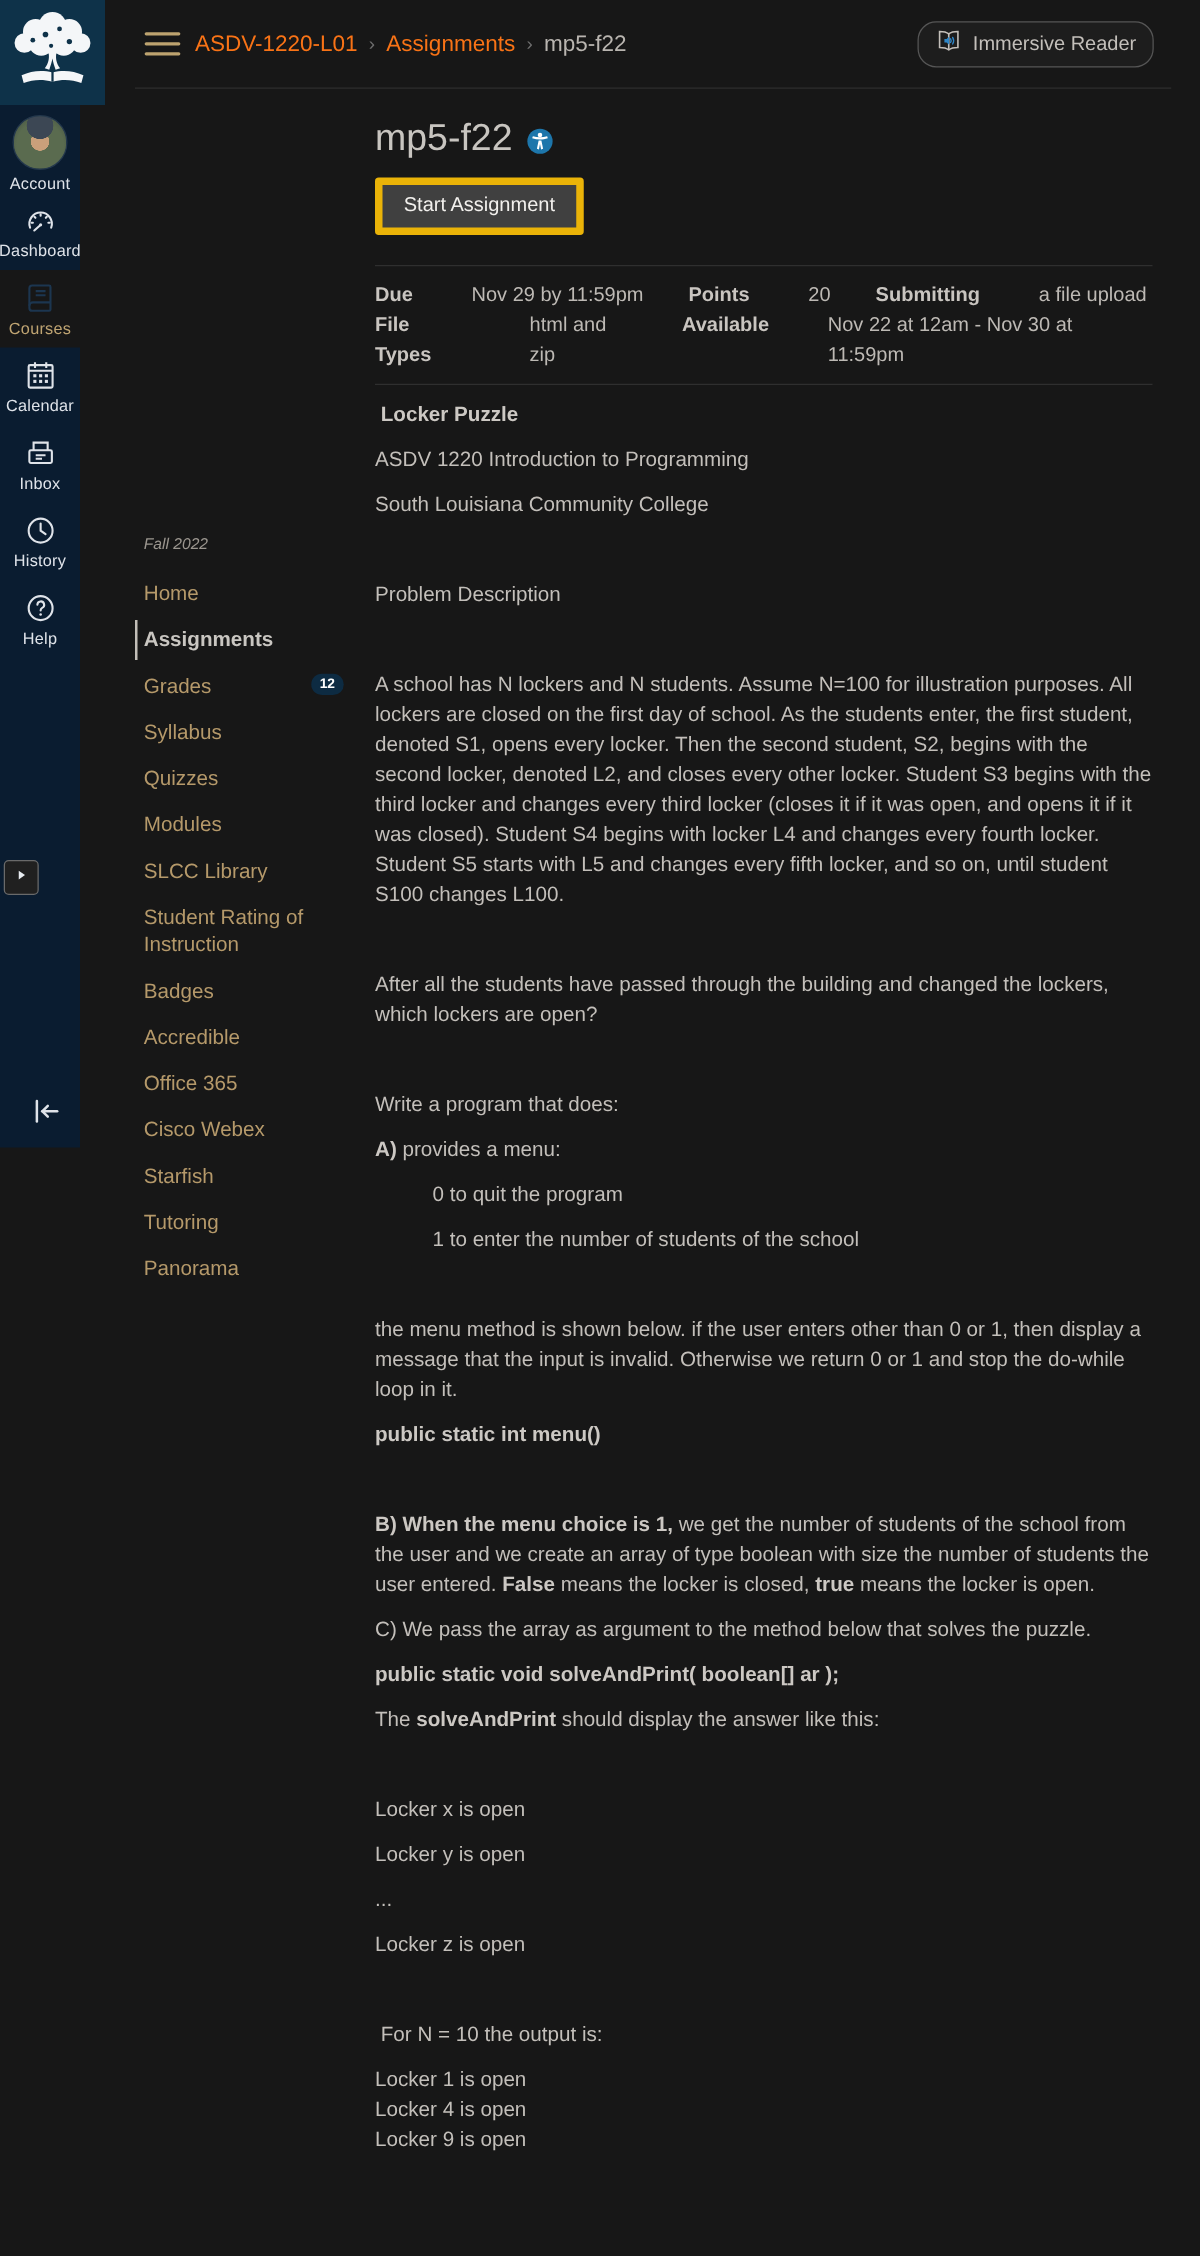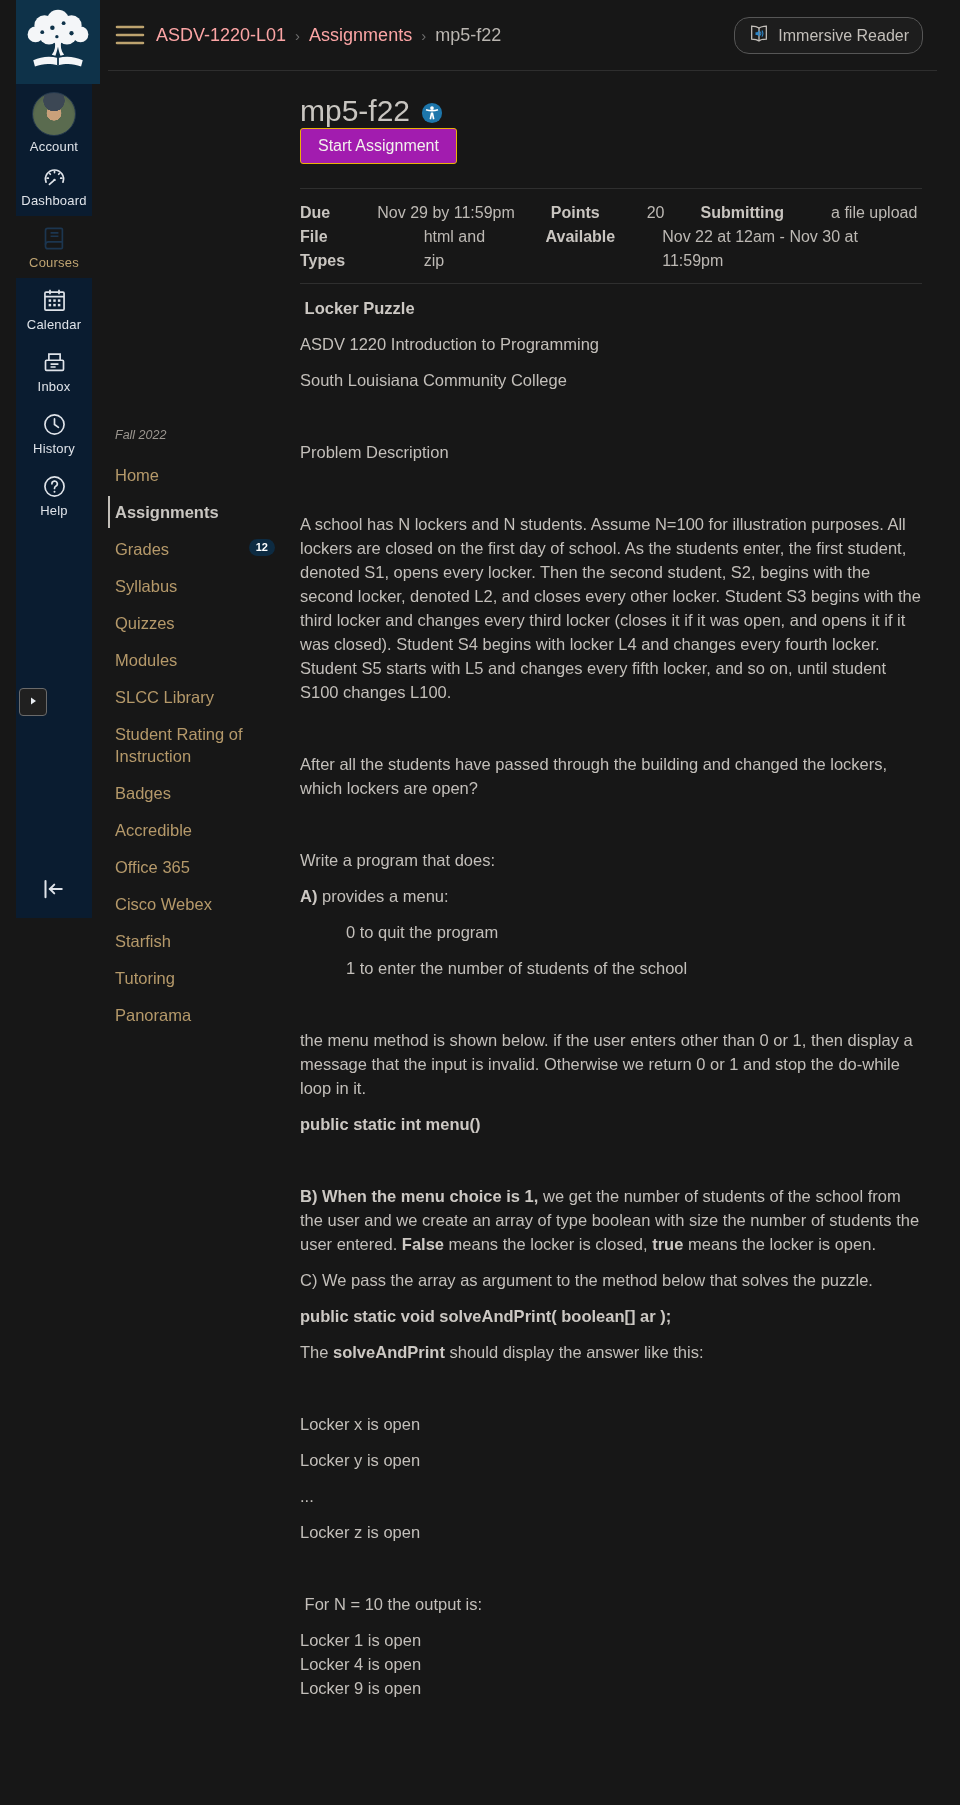--- a/index.html
+++ b/index.html
@@ -1,20 +1,20 @@
 <!DOCTYPE html>
 <html><head>
 <meta charset="utf-8">
 <style>
   * { margin:0; padding:0; box-sizing:border-box; }
   html,body { width:960px; height:1805px; background:#171717; overflow:hidden;
     font-family:"Liberation Sans", sans-serif; color:#c3bfba; }
 
   
-  #global-nav { position:absolute; left:16px; top:0; width:76px; height:918px; background:#0a1c30; }
+  #global-nav { position:absolute; left:0; top:0; width:64px; height:918px; background:#0a1c30; }
   .logo-block { width:84px; height:84px; background:#0e3249; display:flex; align-items:center; justify-content:center; cursor:pointer; }
   .logo-block svg { width:72px; height:72px; }
   #gnav-items { padding-top:8px; }
   .gnav-item { height:62px; display:flex; flex-direction:column; align-items:center; justify-content:center; gap:3px; cursor:pointer; color:#dfe3e9; }
   .gnav-item.active { background:#171717; color:#bfa472; }
   .gnav-icon { width:27px; height:27px; display:block; }
   .gnav-icon svg { width:27px; height:27px; display:block; }
   .gnav-item.active .gnav-icon { color:#1c3650; }
   .gnav-label { font-size:13px; letter-spacing:.2px; }
   .avatar { width:44px; height:44px; border-radius:50%;
@@ -27,21 +27,21 @@
     border:1px solid #6a6a6a; border-radius:4px; display:flex; align-items:center; justify-content:center; cursor:pointer; }
   #nav-expander svg { width:12px; height:12px; }
   #nav-collapse { position:absolute; left:22px; top:874px; width:30px; height:30px; cursor:pointer; }
   #nav-collapse svg { width:30px; height:30px; }
 
   
   #topbar { position:absolute; left:84px; top:0; right:0; height:70px; display:flex; align-items:center; }
   #hamburger { margin-left:31px; width:30px; height:22px; cursor:pointer; }
   #hamburger svg { width:30px; height:22px; display:block; }
   #breadcrumb { margin-left:11px; font-size:18px; display:flex; align-items:center; gap:9px; white-space:nowrap; }
-  .crumb-link { color:#fca5a5; cursor:pointer; }
+  .crumb-link { color:#f97316; cursor:pointer; }
   .crumb-current { color:#b9b5b0; }
   .crumb-sep { color:#6e6e6e; font-size:15px; }
   #topbar-divider { position:absolute; left:108px; right:23px; top:70px; height:1px; background:#2e2e2e; }
   #immersive-reader-btn { position:absolute; right:37px; top:17px; height:37px; padding:0 13px;
     display:flex; align-items:center; gap:8px; background:#1d1d1d; border:1px solid #565656; border-radius:15px;
     color:#c3bfba; font-size:16px; cursor:pointer; }
   #immersive-reader-btn svg { width:22px; height:22px; }
 
   
   #course-nav { position:absolute; left:115px; top:428px; width:180px; }
@@ -52,21 +52,21 @@
   #course-nav li.active::before { content:""; position:absolute; left:-7px; top:-5px; bottom:-5px; width:2px; background:#c2beb8; }
   .nav-badge { position:absolute; right:20px; top:1px; background:#0d2b42; color:#fff; font-size:11px; font-weight:bold;
     padding:2px 7px; border-radius:10px; line-height:13px;margin-left:27px; }
 
   
   #main { position:absolute; left:300px; top:70px; width:622px; }
   #assignment-title-row { margin-top:24px; display:flex; align-items:center; gap:11px; }
   #assignment-title { font-size:30px; font-weight:400; color:#c8c5c0; }
   #a11y-icon { width:22px; height:22px; margin-top:4px; }
   #a11y-icon svg { width:22px; height:22px; display:block; }
-  #start-btn { display:inline-block; background:#a21caf; border:1px solid #eab308; border-radius:3px;
+  #start-btn { margin-top:14px; display:inline-block; background:#404040; border:6px solid #eab308; border-radius:3px;
     color:#f2f0ed; font-size:16px; padding:8px 17px; cursor:pointer; font-family:inherit; }
   .hdivider { margin-top:24px; height:1px; background:#2f2f2f; }
   #details { padding:12px 0 10px 0; font-size:16px; line-height:24px; }
   .detail-row { display:flex; gap:36px; }
   .detail-pair { display:flex; }
   .dlabel { font-weight:bold; color:#c9c5c0; }
   .dvalue { color:#bdb9b4;margin-left:47px; }
 
   #assignment-description { font-size:16.5px; line-height:24px; color:#c3bfba; }
   #assignment-description p { margin:12px 0; }

